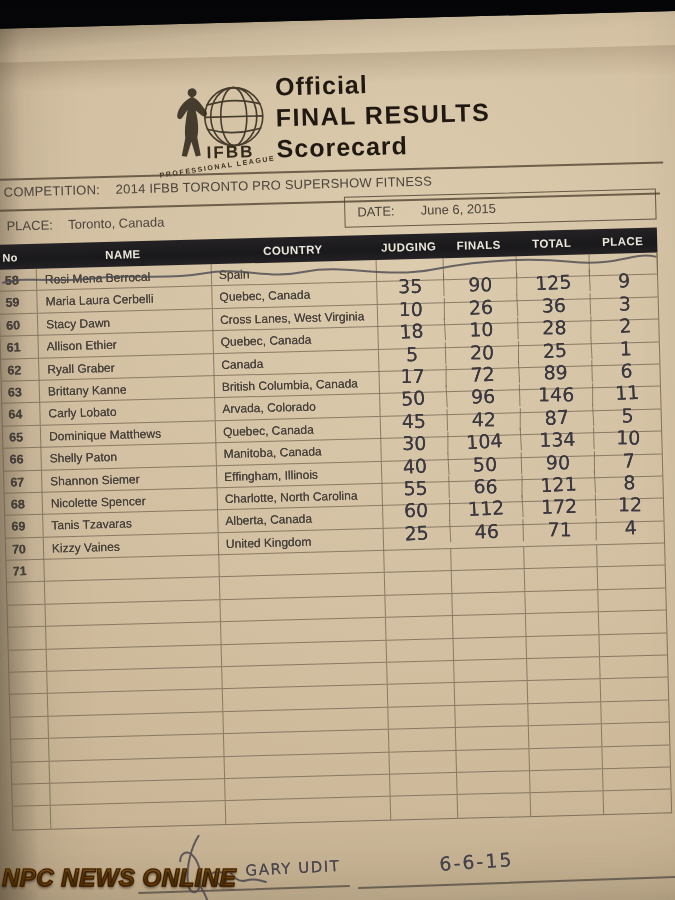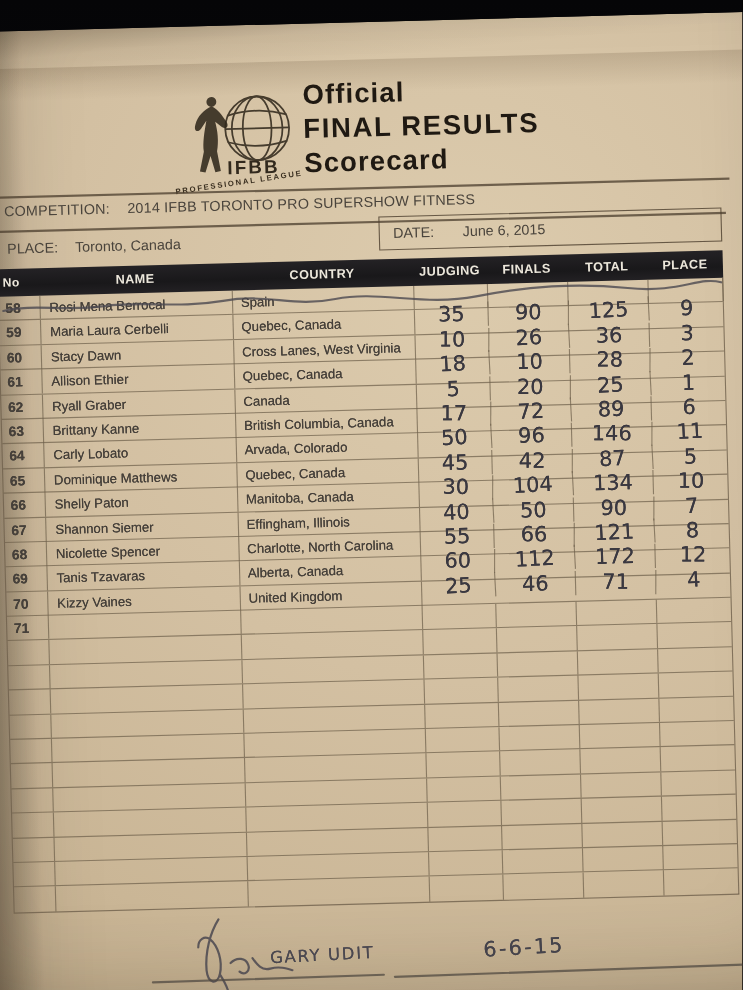--- a/index.html
+++ b/index.html
@@ -393,13 +393,14 @@
         </g>
       </svg>
       <div class="sig-name">GARY UDIT</div>
       <div class="sig-line sig-line1"></div>
       <div class="sig-line sig-line2"></div>
       <div class="sig-date">6-6-15</div>
 
     </div>
   </div>
 
+  <div class="watermark">NPC NEWS ONLINE</div>
 </div>
 
 </body></html>

